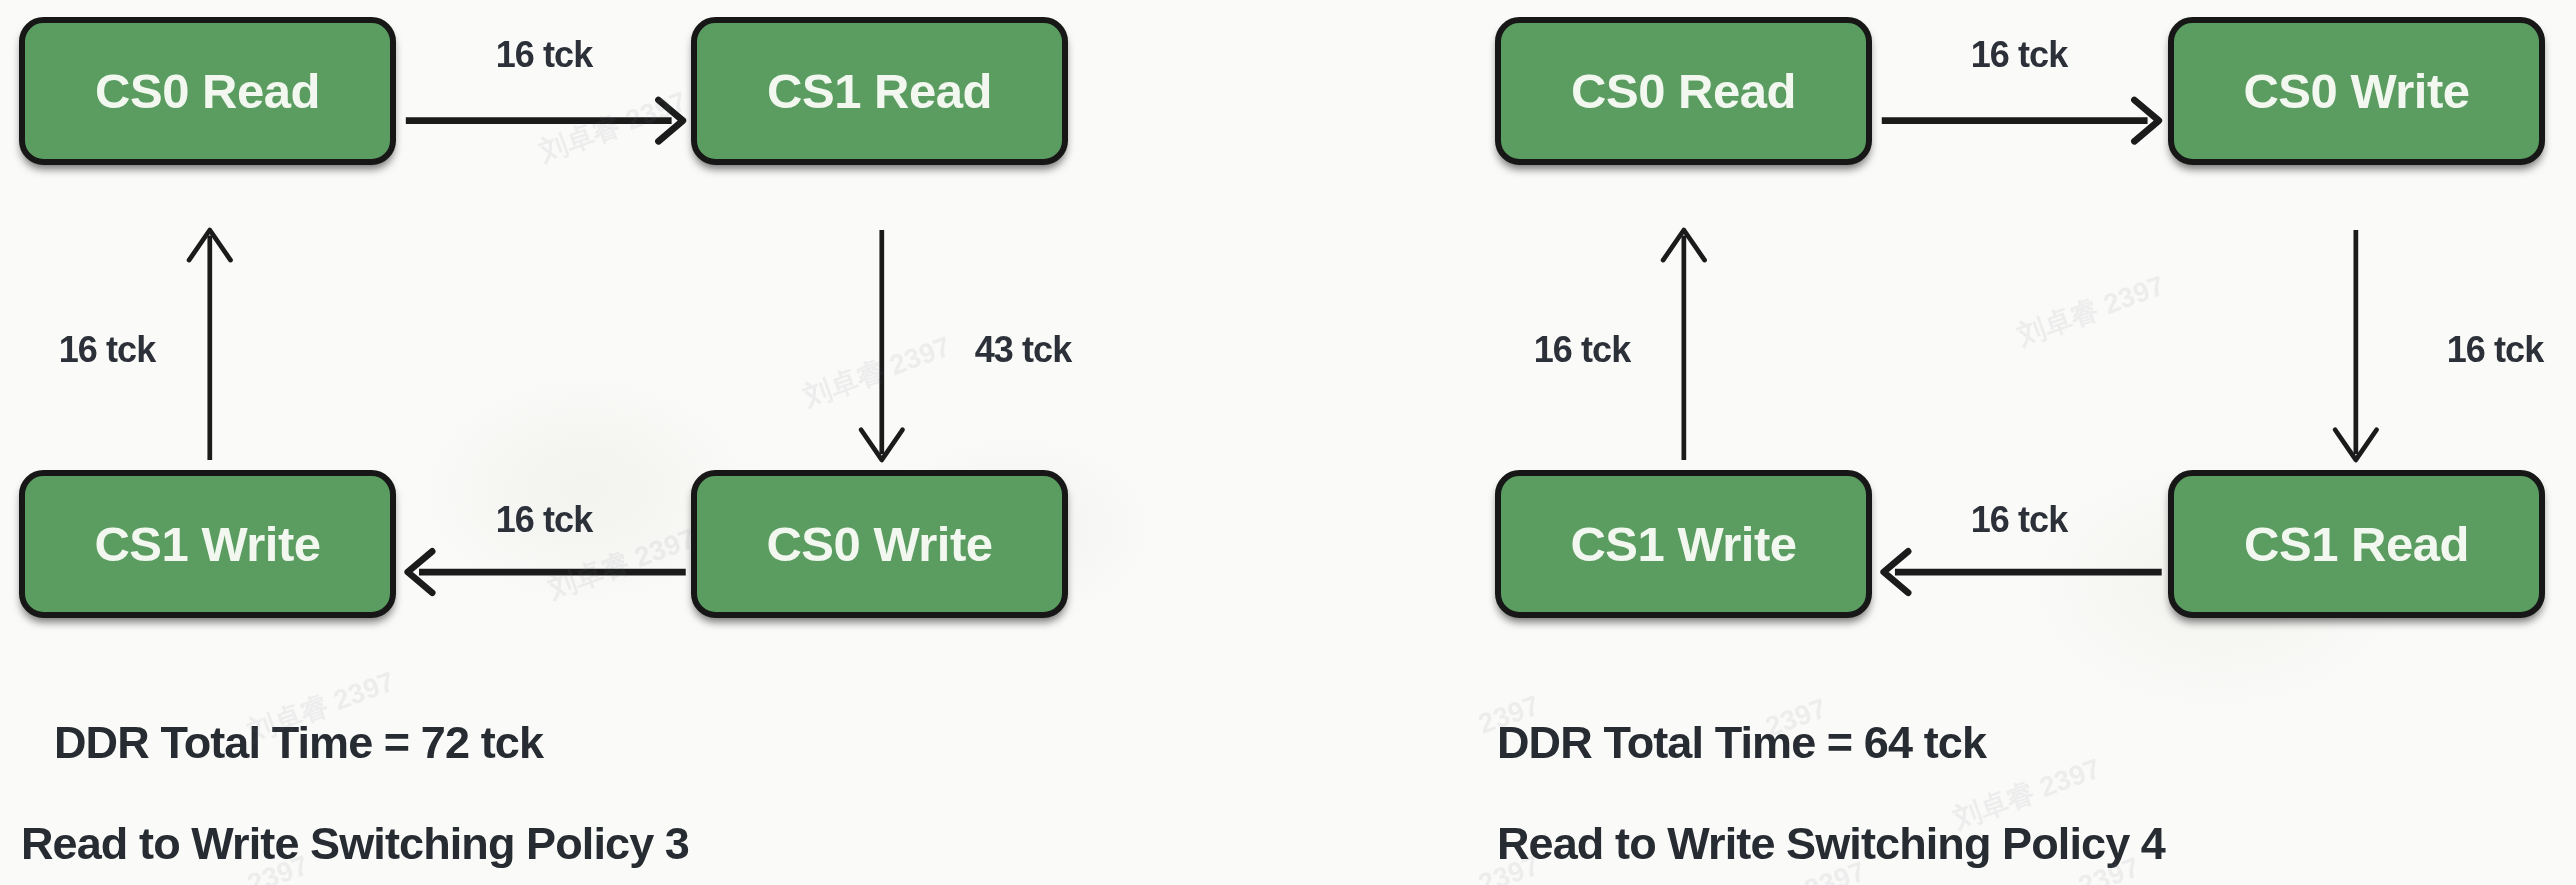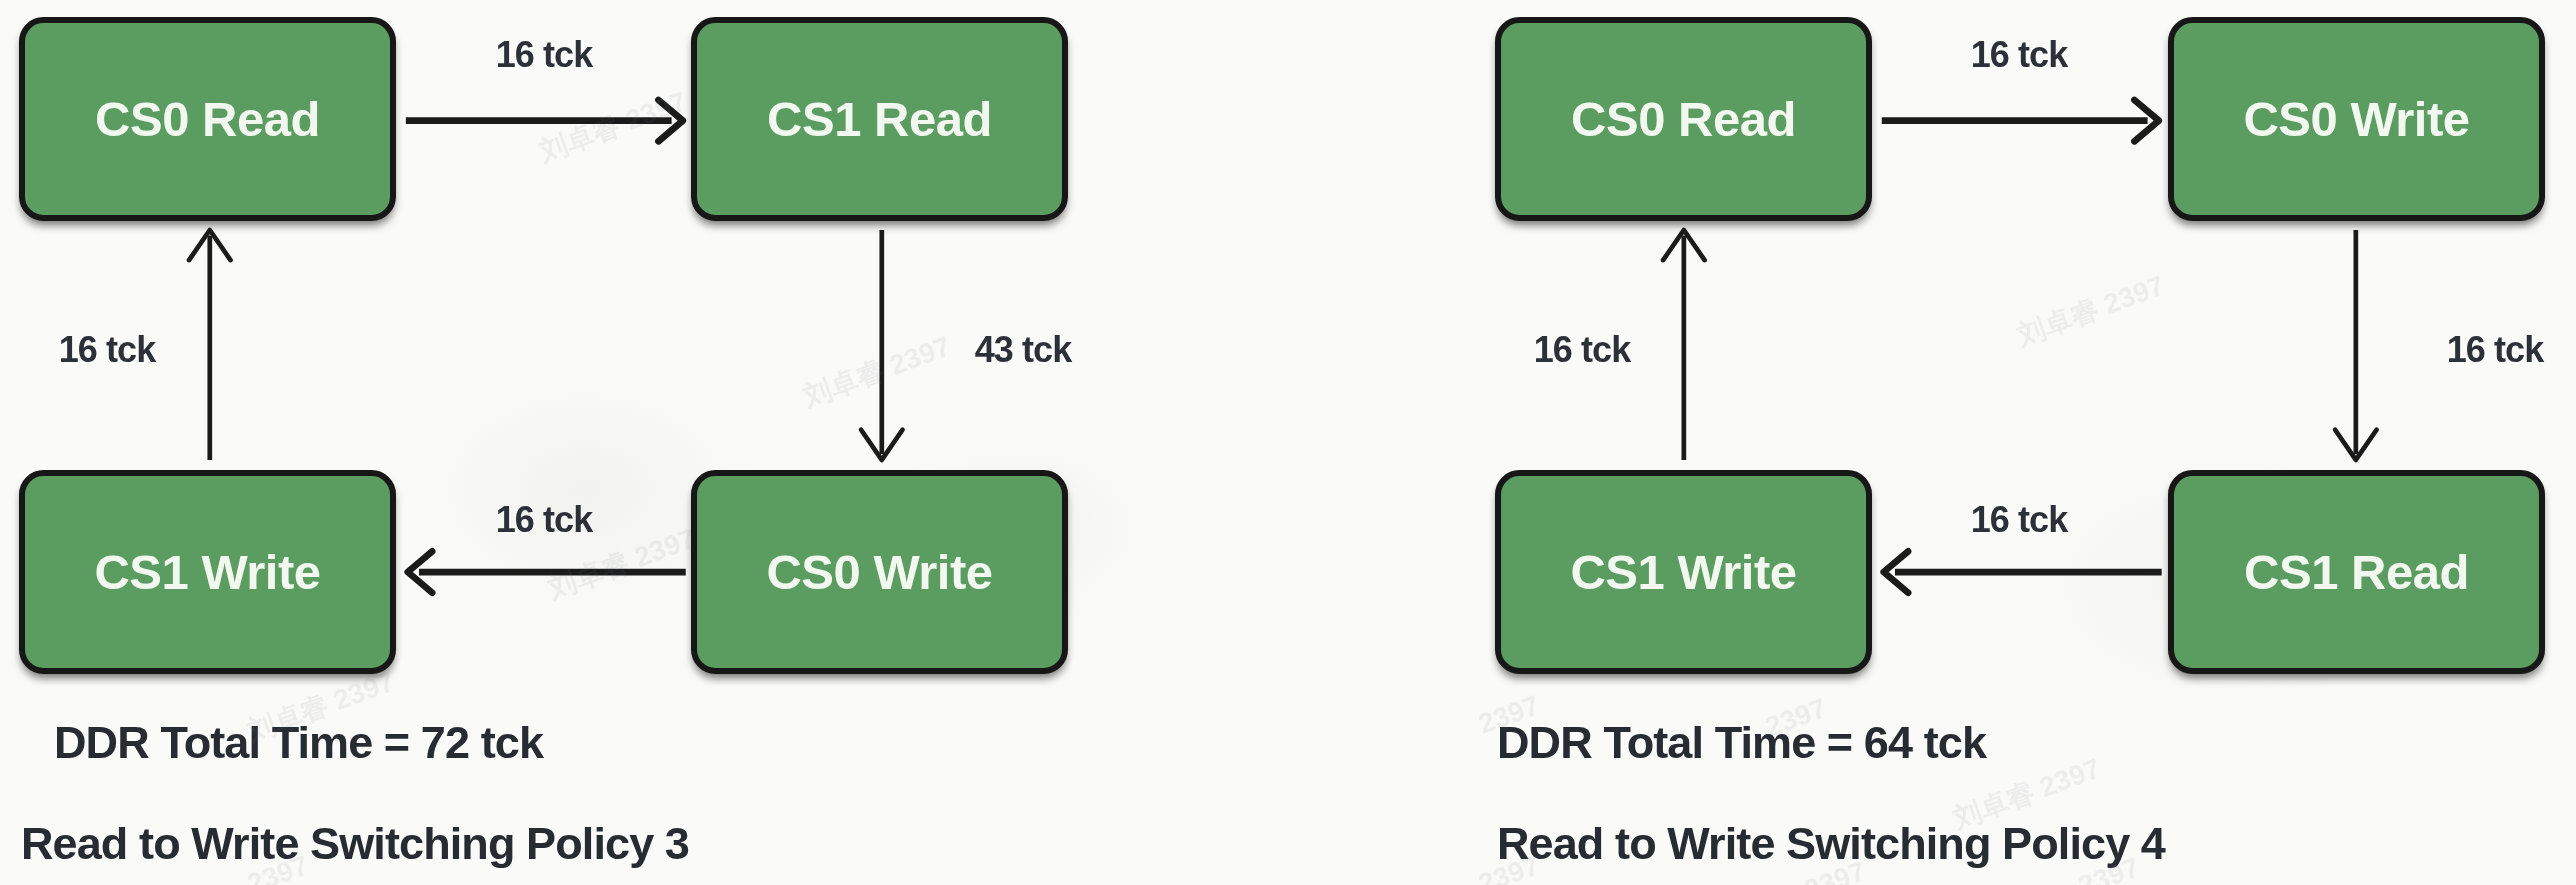--- a/index.html
+++ b/index.html
@@ -12,21 +12,21 @@
       radial-gradient(ellipse 283px 189px at 2216px 585px, #f3f3f0 0%, rgba(243,243,240,0) 70%),
       radial-gradient(ellipse 207px 141px at 1018px 528px, #f3f3f1 0%, rgba(243,243,241,0) 70%),
       #fafaf8;
     overflow: hidden;
     font-family: "Liberation Sans", "DejaVu Sans", sans-serif;
     font-weight: 700;
   }
   .node {
     position: absolute;
     width: 377px;
-    height: 204px;
+    height: 148px;
     box-sizing: border-box;
     background: #5b9c61;
     border: 6.6px solid #171717;
     border-radius: 24.5px;
     display: flex;
     align-items: center;
     justify-content: center;
     box-shadow: 0 6.6px 8.5px -2.8px rgba(10,10,10,0.55);
   }
   .node-label {

